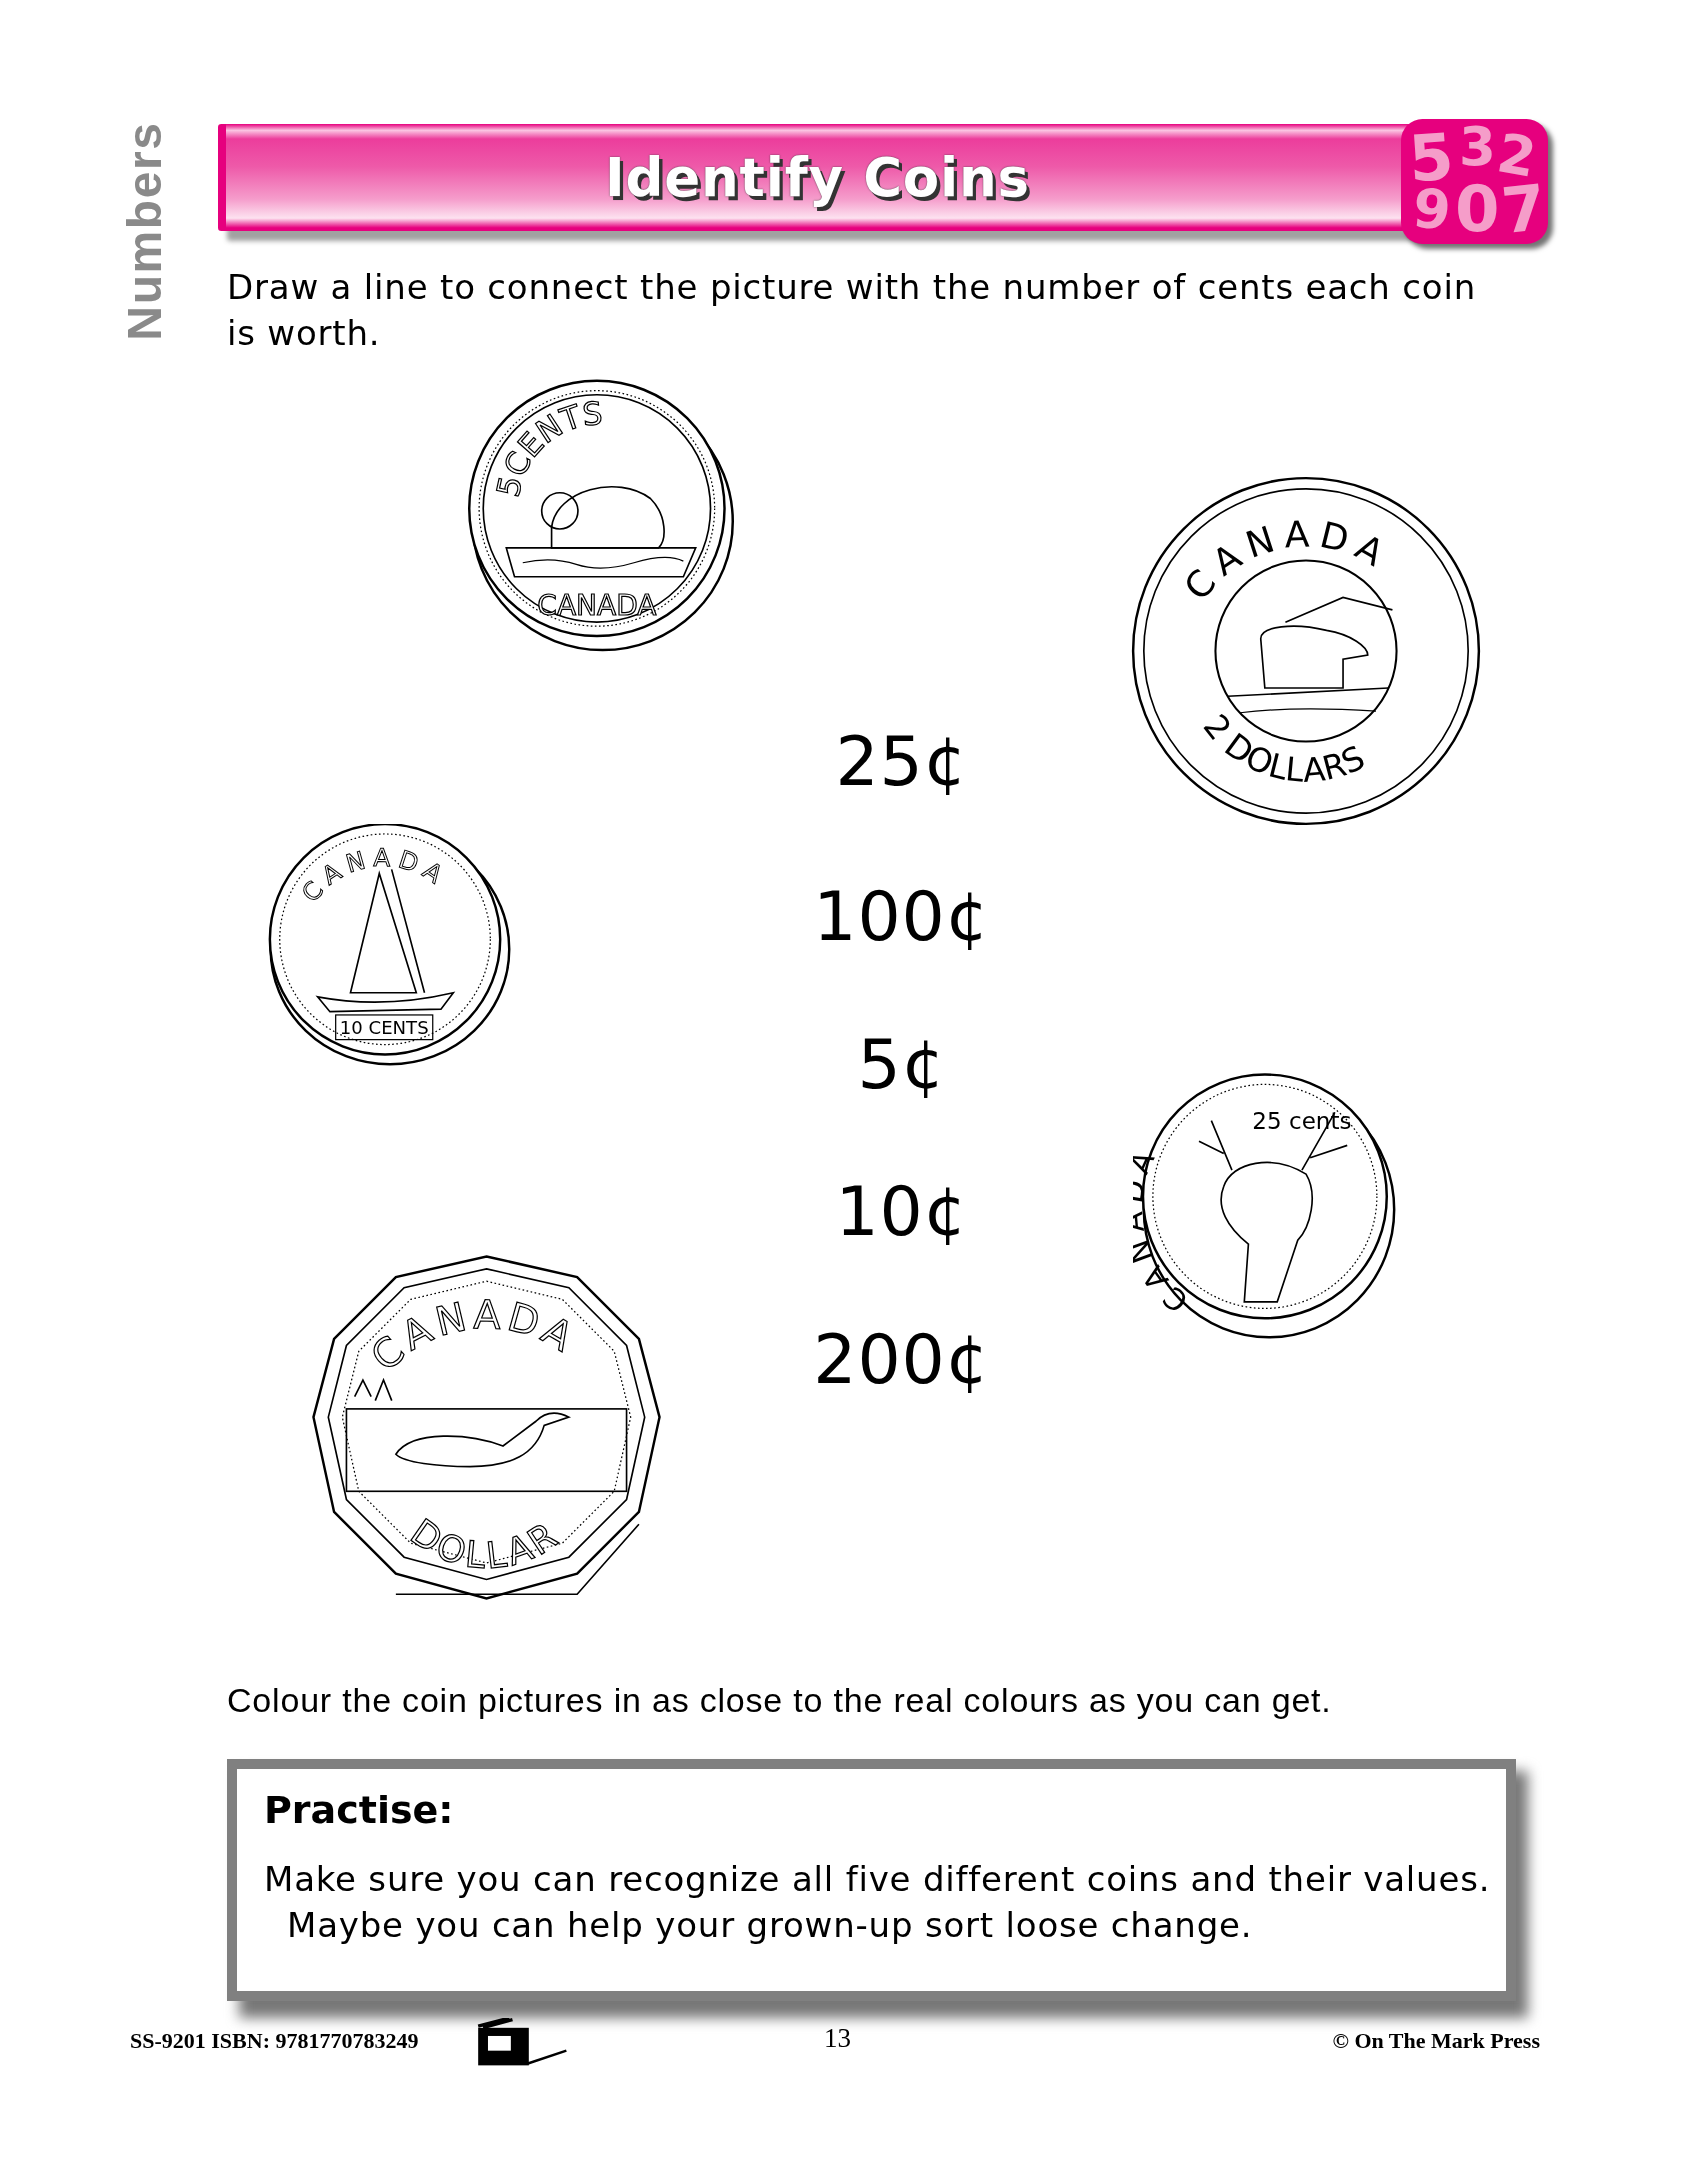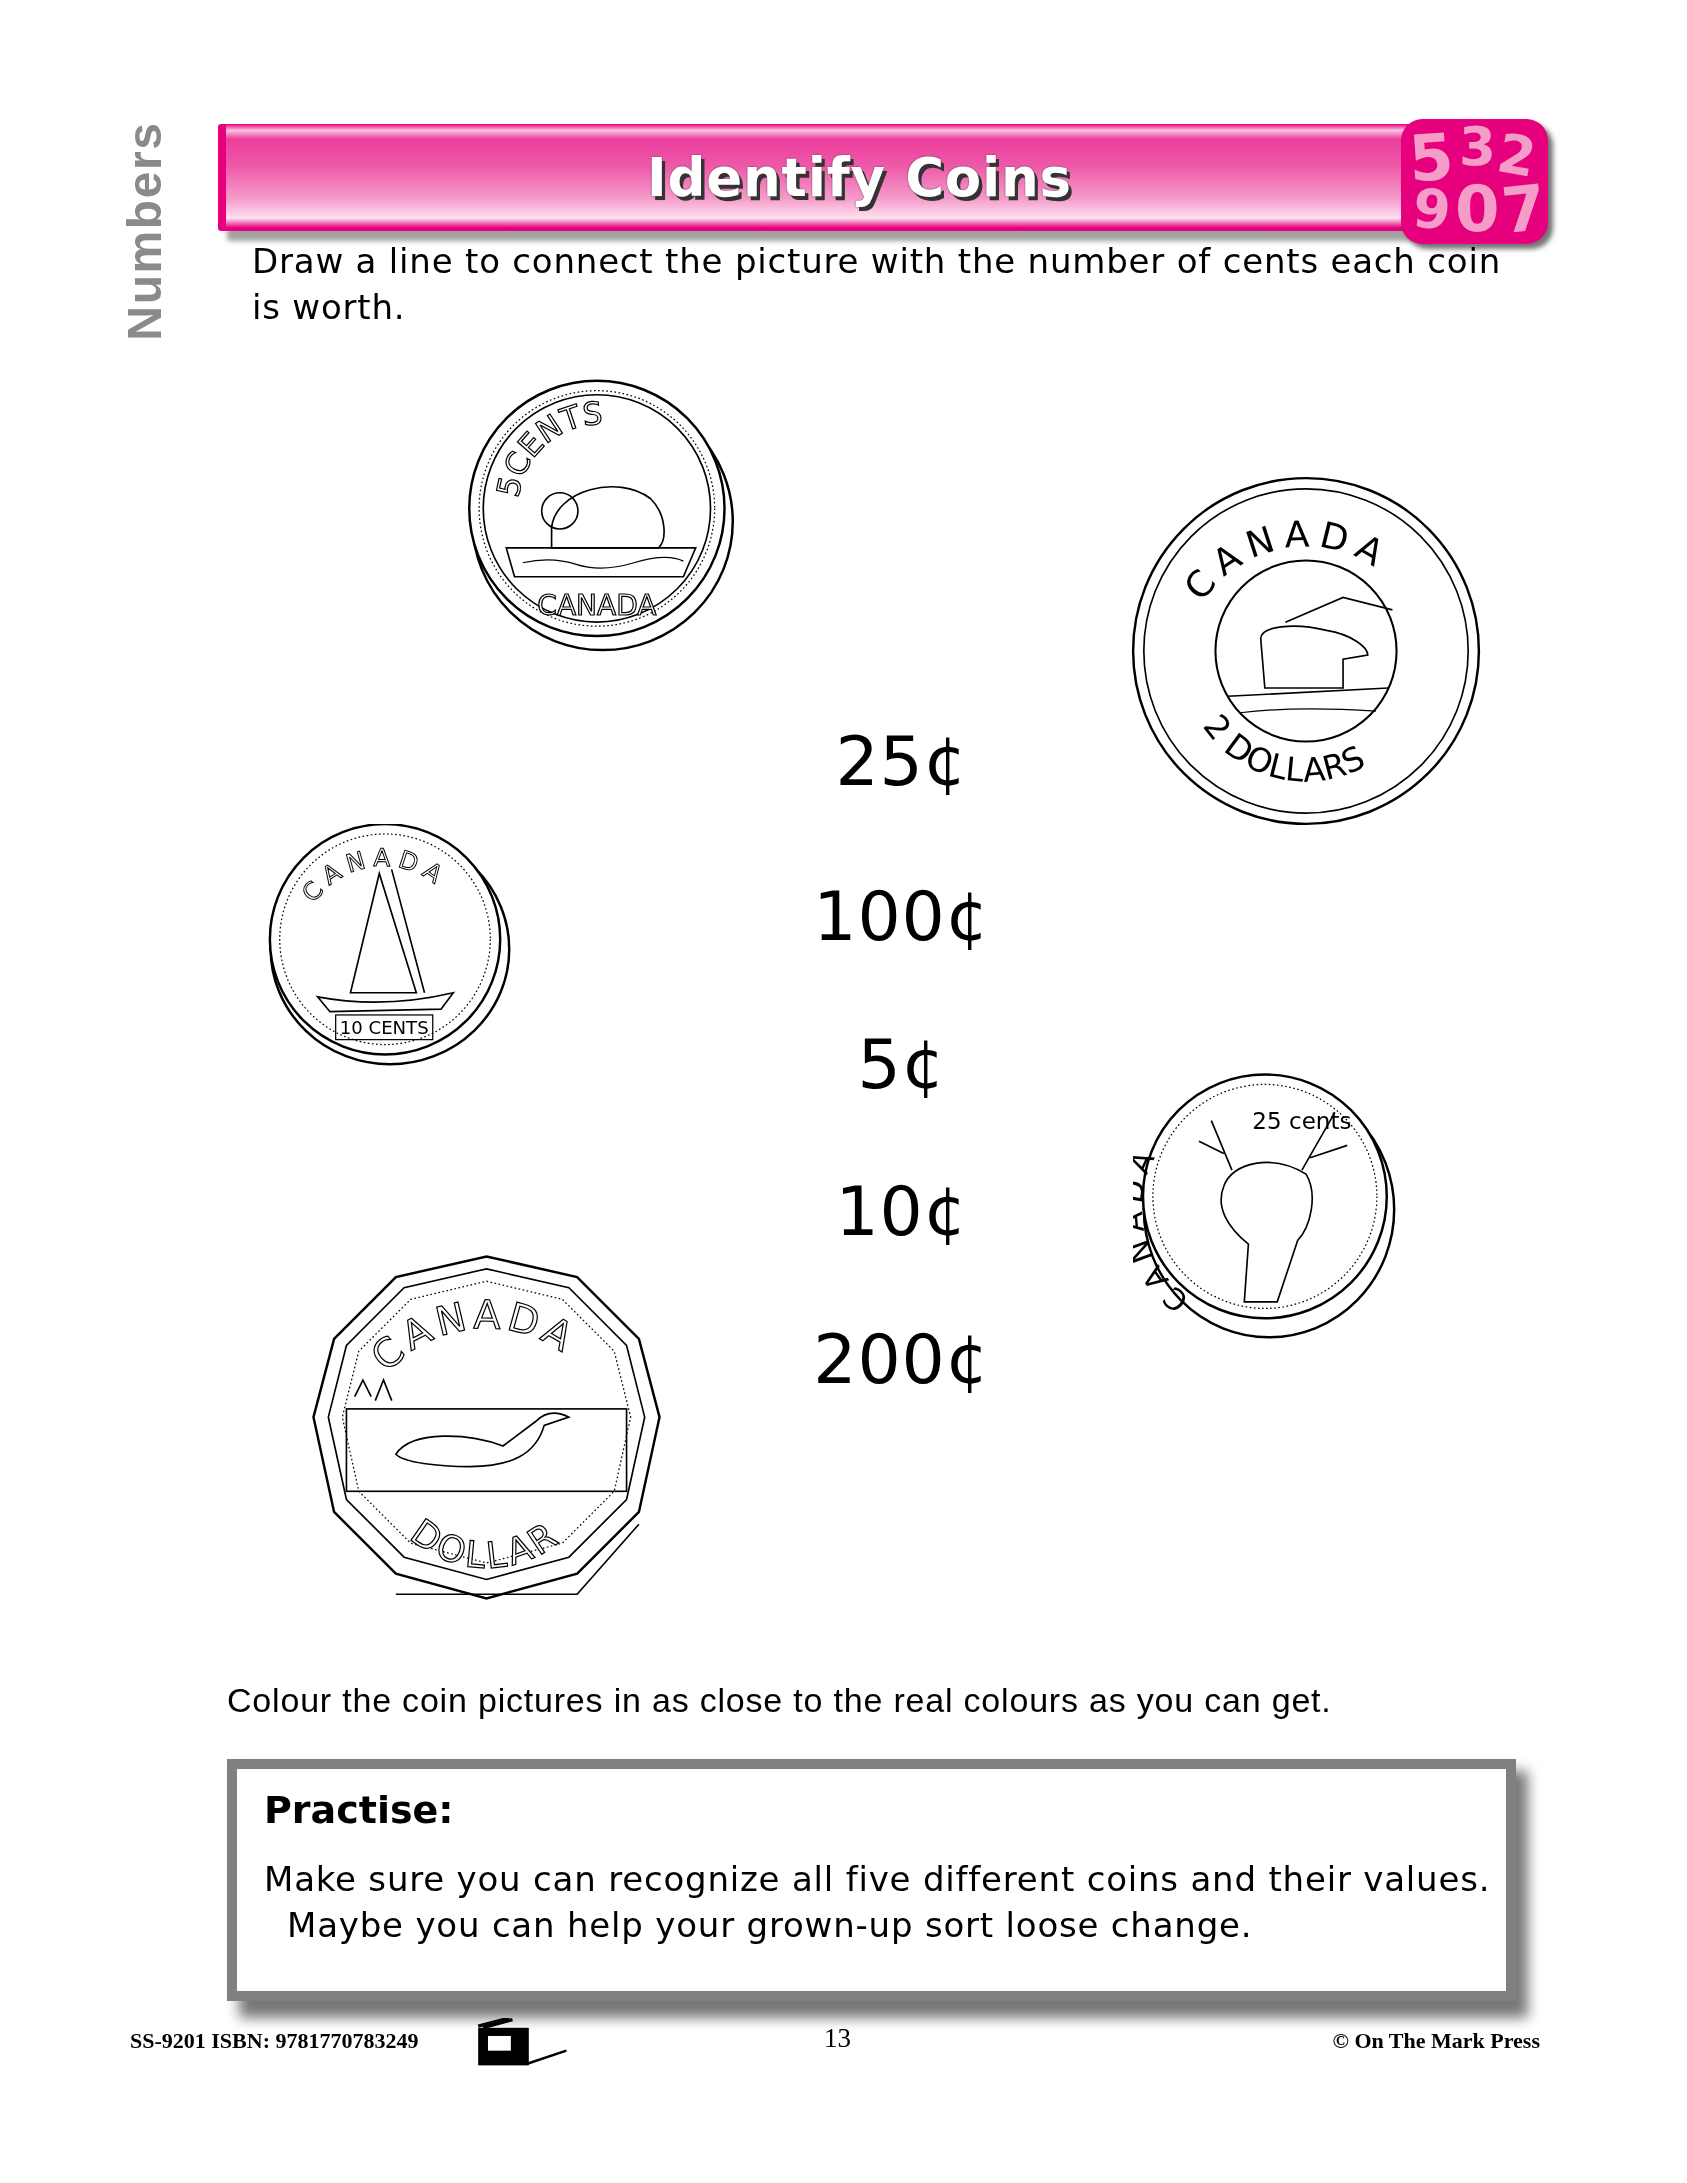--- a/index.html
+++ b/index.html
@@ -3,25 +3,25 @@
 <meta charset="utf-8">
 <style>
   html,body{margin:0;padding:0;background:#fff;}
   body{width:1687px;height:2183px;position:relative;overflow:hidden;font-family:"DejaVu Sans",sans-serif;color:#000;}
   .abs{position:absolute;}
   .side-label{left:115px;top:124px;width:58px;height:214px;}
   .side-label span{position:absolute;left:50%;top:50%;transform:translate(-50%,-50%) rotate(-90deg);font-family:"Liberation Sans",sans-serif;font-weight:bold;font-size:48px;color:#8a8a8a;letter-spacing:1.6px;white-space:nowrap;}
   .header-shadow{left:227px;top:136px;width:1203px;height:105px;background:#555;border-radius:3.3px;filter:blur(2.5px);opacity:.55;}
   .header-bar{left:218px;top:124px;width:1199px;height:107px;border-left:8.2px solid #e6007e;border-radius:3.3px;
     background:linear-gradient(to bottom,#e6007e 0%,#fbc4e2 6%,#ec3d9c 14%,#ee5aa9 40%,#f59ccb 70%,#fde2f0 88%,#e6007e 97%);}
-  .header-title{left:218px;top:124px;width:1199px;height:107px;display:flex;align-items:center;justify-content:center;padding-left:42px;}
+  .header-title{left:218px;top:124px;width:1199px;height:107px;display:flex;align-items:center;justify-content:center;}
   .header-title span{font-family:"DejaVu Sans",sans-serif;font-weight:bold;font-size:53px;color:#fff;text-shadow:3.3px 4.1px 0 #333,0 0 1.6px #333;letter-spacing:0.8px;}
   .badge{left:1401px;top:119px;width:147px;height:125px;background:#e6007e;border-radius:21.4px;box-shadow:5px 5px 5px rgba(0,0,0,.55);overflow:hidden;}
   .badge .d{position:absolute;font-family:"DejaVu Sans",sans-serif;font-weight:bold;color:#f59dc9;}
-  .instr{left:227px;top:238px;width:1285px;font-size:34px;line-height:46px;letter-spacing:0.8px;font-family:"DejaVu Sans",sans-serif;margin-left:25px;}
+  .instr{left:227px;top:264px;width:1285px;font-size:34px;line-height:46px;letter-spacing:0.8px;font-family:"DejaVu Sans",sans-serif;}
   .coin{position:absolute;}
   .values{left:774px;top:0;width:255px;}
   .val{position:absolute;width:255px;text-align:center;font-family:"DejaVu Sans",sans-serif;font-size:68px;letter-spacing:0.8px;}
   .colour-text{left:227px;top:1681px;font-size:34px;letter-spacing:0.8px;font-family:Liberation Sans, sans-serif;text-align:center;}
   .practise-shadow{left:239px;top:1771px;width:1289px;height:247px;background:#777;filter:blur(6.6px);}
   .practise{left:227px;top:1759px;width:1269px;height:222px;background:#fff;border:10px solid #808080;}
   .practise-title{left:264px;top:1788px;font-weight:bold;font-size:38px;font-family:"DejaVu Sans",sans-serif;}
   .practise-line{left:264px;font-size:34px;letter-spacing:0.8px;font-family:"DejaVu Sans",sans-serif;}
   .footer{top:2028px;font-family:"Liberation Serif",serif;font-size:22px;}
   .footer-left{left:130px;font-weight:bold;}

